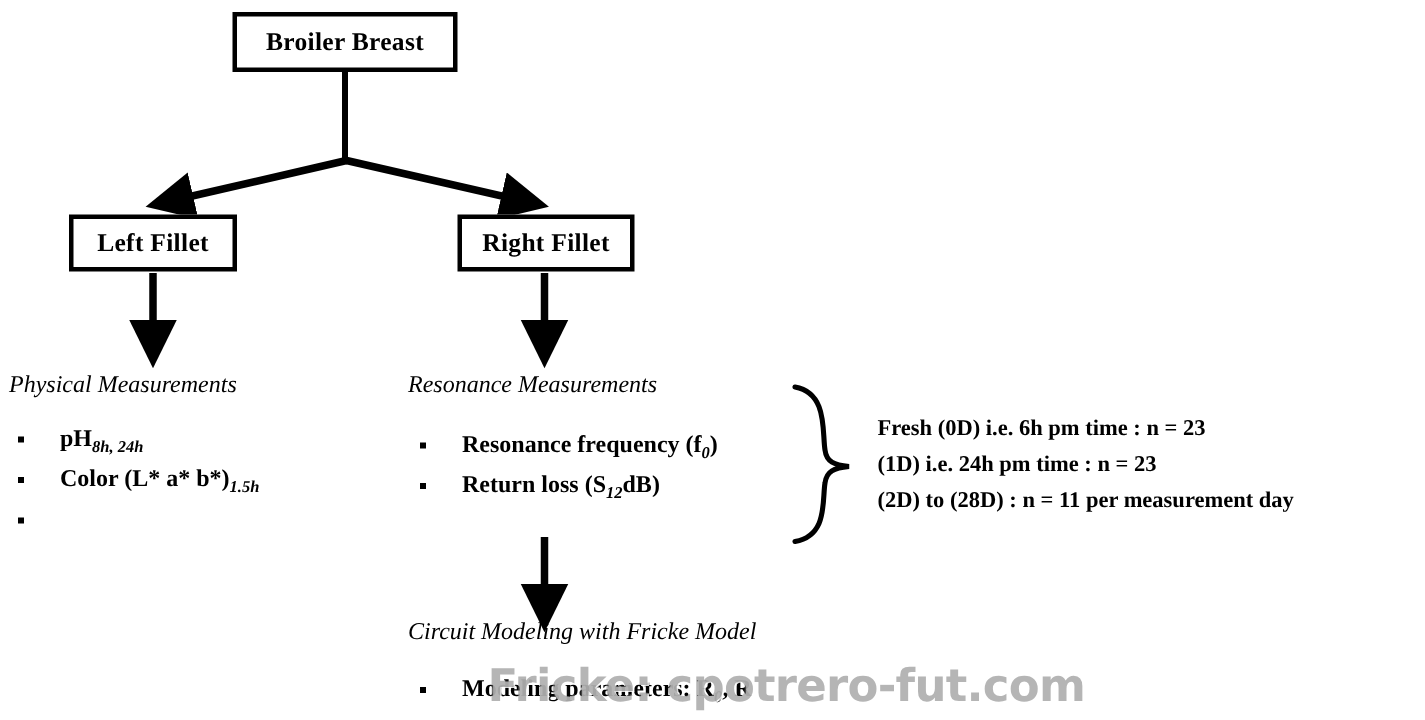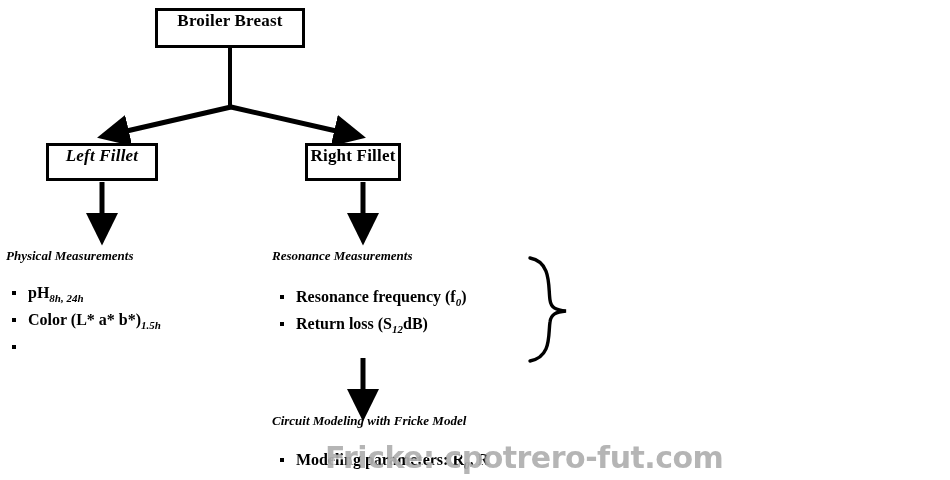--- a/index.html
+++ b/index.html
@@ -13,48 +13,48 @@
     overflow:hidden;
   }
   #canvas { position:absolute; left:0; top:0; width:950px; height:480px; }
 
   svg.lines { position:absolute; left:0; top:0; width:950px; height:480px; pointer-events:none; }
 
   .node-box {
     position:absolute;
     border:3px solid #000;
     background:#fff;
-    display:flex; align-items:flex-start; justify-content:center;
+    display:flex; align-items:center; justify-content:center;
     font-weight:bold;
     font-size:17px;
     letter-spacing:.2px;
     white-space:nowrap;
   }
   #box-root  { left:155px; top:8px;   width:150px; height:40px; }
-  #box-left  { left:46px;  top:143px; width:112px; height:38px;font-style:italic; }
-  #box-right { left:305px; top:143px; width:96px; height:38px; }
+  #box-left  { left:46px;  top:143px; width:112px; height:38px; }
+  #box-right { left:305px; top:143px; width:118px; height:38px; }
 
   .section-title {
     position:absolute;
     font-style:italic;
-    font-weight:bold;
-    font-size:13px;
+    font-weight:normal;
+    font-size:16px;
     white-space:nowrap;
   }
   #title-physical   { left:6px;   top:248px; }
   #title-electrical { left:272px; top:248px; }
   #title-circuit    { left:272px; top:413px; }
 
   .bullet-list { position:absolute; margin:0; padding:0; list-style:none; }
   .bullet-list li {
     position:relative;
     font-weight:bold;
     font-size:16px;
     line-height:21px;
-    padding-left:28px;
+    padding-left:40px;
     white-space:nowrap;
   }
   .bullet-list li .bullet-dot {
     position:absolute;
     left:12px; top:9px;
     width:4px; height:4px;
     background:#000;
   }
   #list-physical  { left:0px;   top:282px; }
   #list-electrical{ left:268px; top:286px; }
@@ -151,20 +151,25 @@
     <li>
       <span class="bullet-dot"></span>
       <span>Resonance frequency (f</span><span class="sub">0</span><span>)</span>
     </li>
     <li>
       <span class="bullet-dot"></span>
       <span>Return loss (S</span><span class="sub">12</span><span class="ital">dB)</span>
     </li>
   </ul>
 
+  <div class="note-block">
+    <div>Fresh  (0D)  i.e.  6h pm time : n = 23</div>
+    <div>(1D) i.e.  24h pm time : n = 23</div>
+    <div>(2D) to (28D) : n = 11 per measurement day</div>
+  </div>
 
   <div class="section-title" id="title-circuit">Circuit Modeling with Fricke Model</div>
 
   <ul class="bullet-list" id="list-circuit">
     <li>
       <span class="bullet-dot"></span>
       <span>Modeling parameters: R</span><span class="sub">0</span><span>, R</span>
     </li>
   </ul>
 

